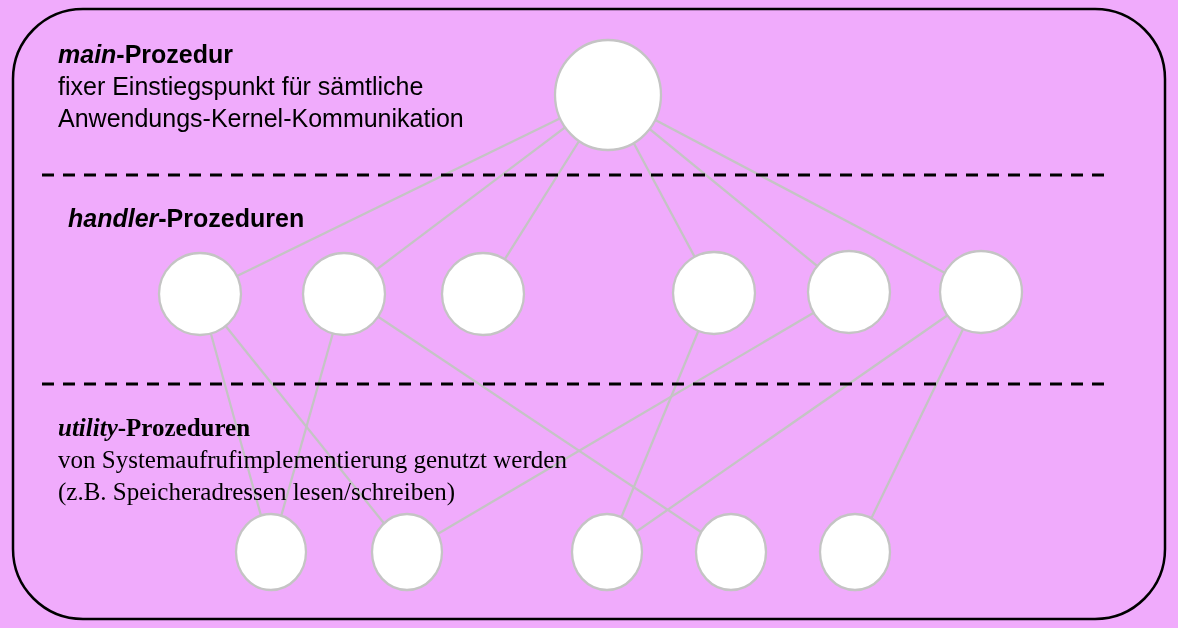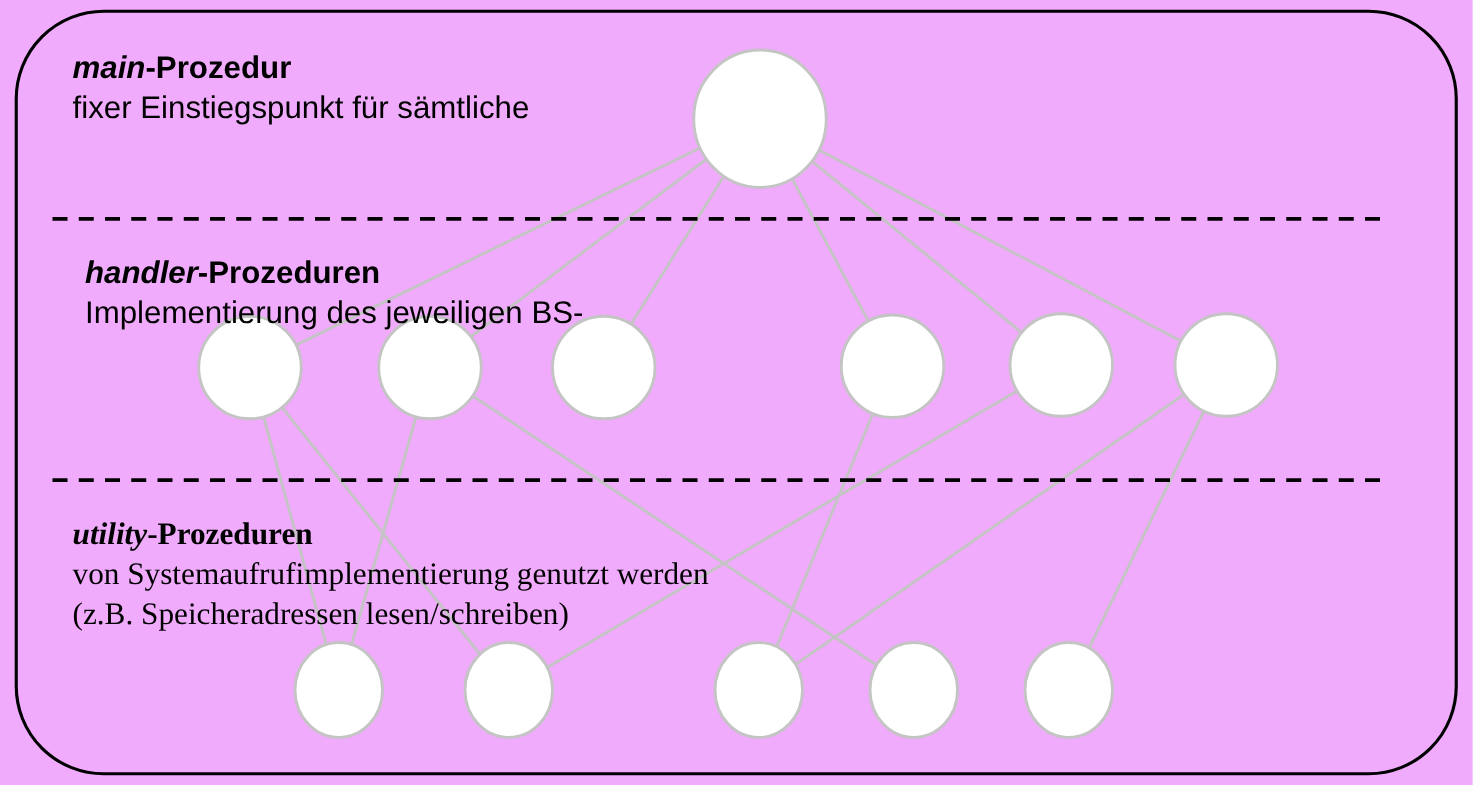--- a/index.html
+++ b/index.html
@@ -75,25 +75,25 @@
       <ellipse cx="271" cy="552" rx="35" ry="38" fill="#ffffff" stroke="#c4c4c4" stroke-width="2.3"></ellipse>
       <ellipse cx="407" cy="552" rx="35" ry="38" fill="#ffffff" stroke="#c4c4c4" stroke-width="2.3"></ellipse>
       <ellipse cx="607" cy="552" rx="35" ry="38" fill="#ffffff" stroke="#c4c4c4" stroke-width="2.3"></ellipse>
       <ellipse cx="731" cy="552" rx="35" ry="38" fill="#ffffff" stroke="#c4c4c4" stroke-width="2.3"></ellipse>
       <ellipse cx="855" cy="552" rx="35" ry="38" fill="#ffffff" stroke="#c4c4c4" stroke-width="2.3"></ellipse>
     </svg>
 
   <div class="layer-label label-0">
     <div class="label-title"><span class="term">main</span><span class="suffix">-Prozedur</span></div>
     <div class="label-desc">fixer Einstiegspunkt für sämtliche</div>
+    <div class="label-desc">Anwendungs-Kernel-Kommunikation</div>
   </div>
 
   <div class="layer-label label-1">
     <div class="label-title"><span class="term">handler</span><span class="suffix">-Prozeduren</span></div>
-    <div class="label-desc">Implementierung des jeweiligen BS-</div>
   </div>
 
   <div class="layer-label label-2">
     <div class="label-title"><span class="term">utility</span><span class="suffix">-Prozeduren</span></div>
     <div class="label-desc">von Systemaufrufimplementierung genutzt werden</div>
     <div class="label-desc">(z.B. Speicheradressen lesen/schreiben)</div>
   </div>
 
 </div>
 

